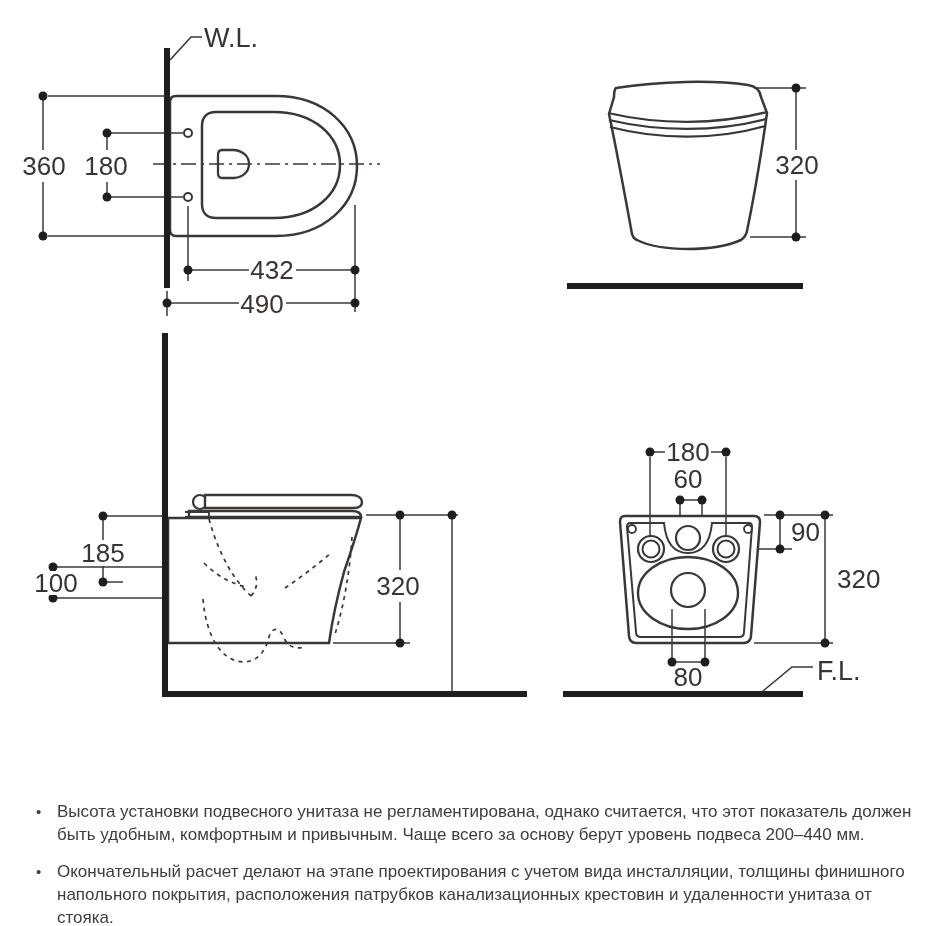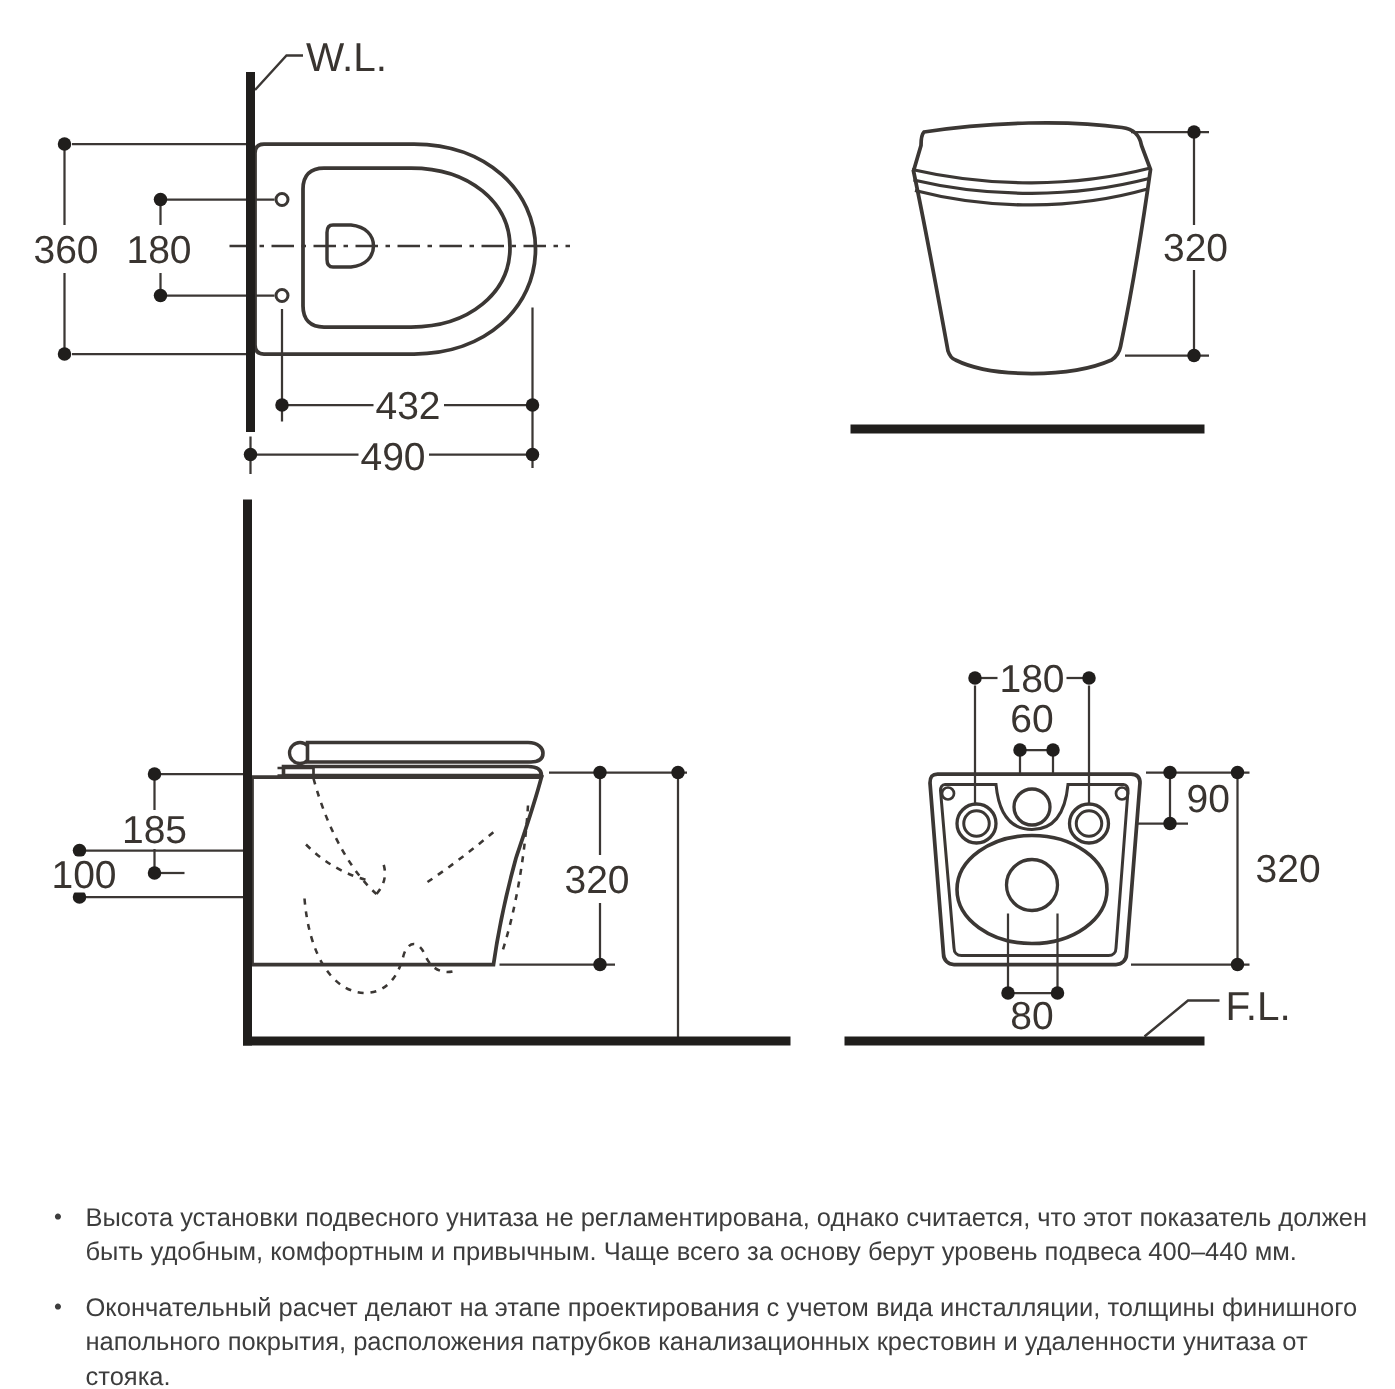--- a/index.html
+++ b/index.html
@@ -213,21 +213,21 @@
     <polyline points="763,691 792,667 813,667" stroke-width="1.6"></polyline>
     <line x1="563" y1="694" x2="803" y2="694" stroke="#201e1c" stroke-width="6"></line>
     <text class="lbltxt" x="817" y="680" stroke="none">F.L.</text>
   </g>
 </svg>
 
 
 <div class="notes">
   <div class="note">
     <span class="blt">•</span>
-    <p>Высота установки подвесного унитаза не регламентирована, однако считается, что этот показатель должен быть удобным, комфортным и привычным. Чаще всего за основу берут уровень подвеса 400–440 мм.</p>
+    <p>Высота установки подвесного унитаза не регламентирована, однако считается, что этот показатель должен быть удобным, комфортным и привычным. Чаще всего за основу берут уровень подвеса 200–440 мм.</p>
   </div>
   <div class="note">
     <span class="blt">•</span>
     <p>Окончательный расчет делают на этапе проектирования с учетом вида инсталляции, толщины финишного напольного покрытия, расположения патрубков канализационных крестовин и удаленности унитаза от стояка.</p>
   </div>
 </div>
 
 </div>
 
 </body></html>

